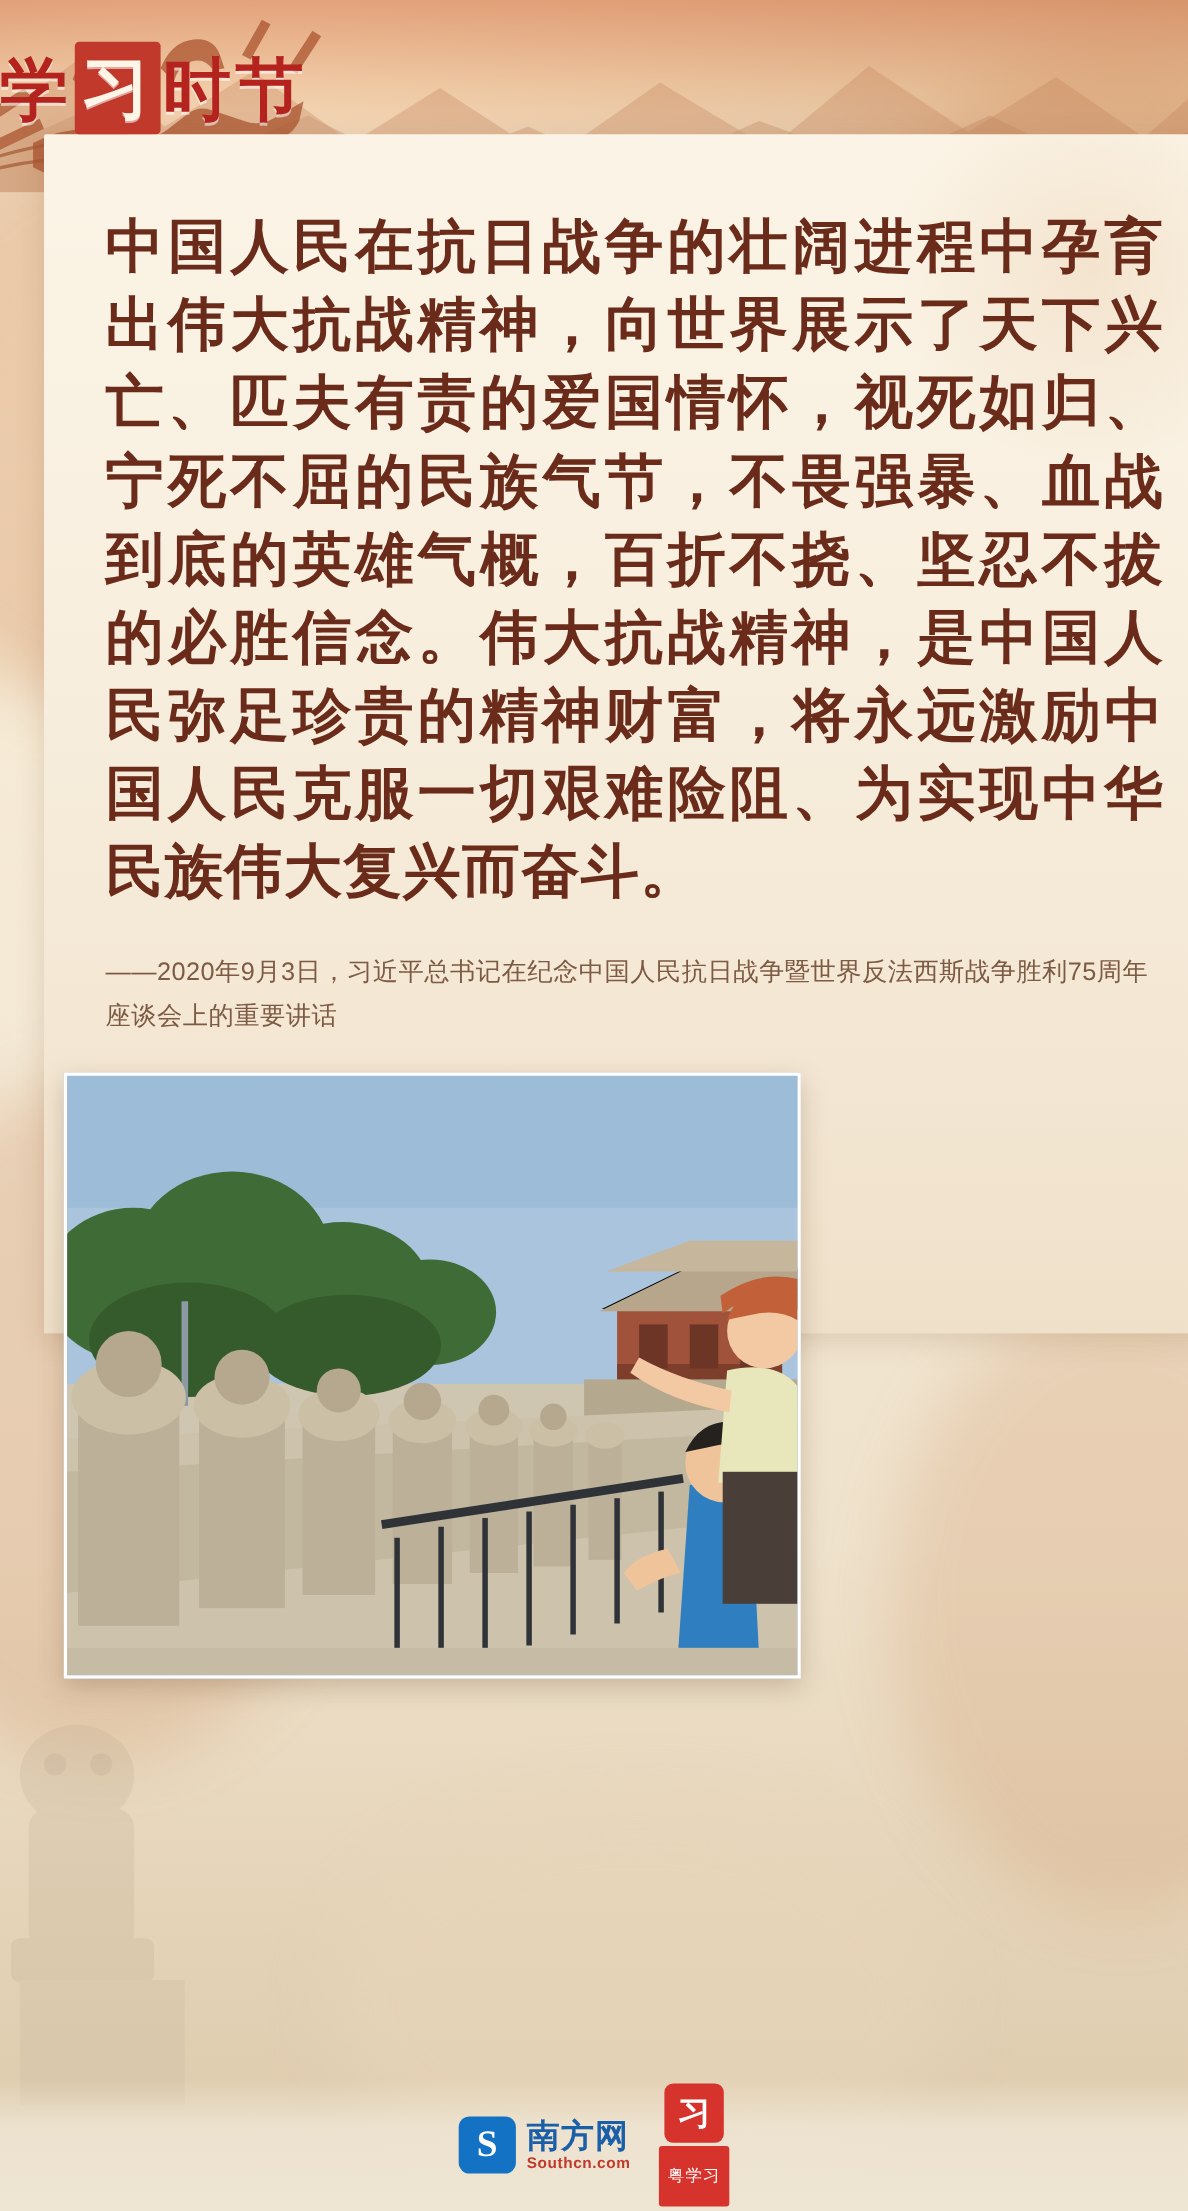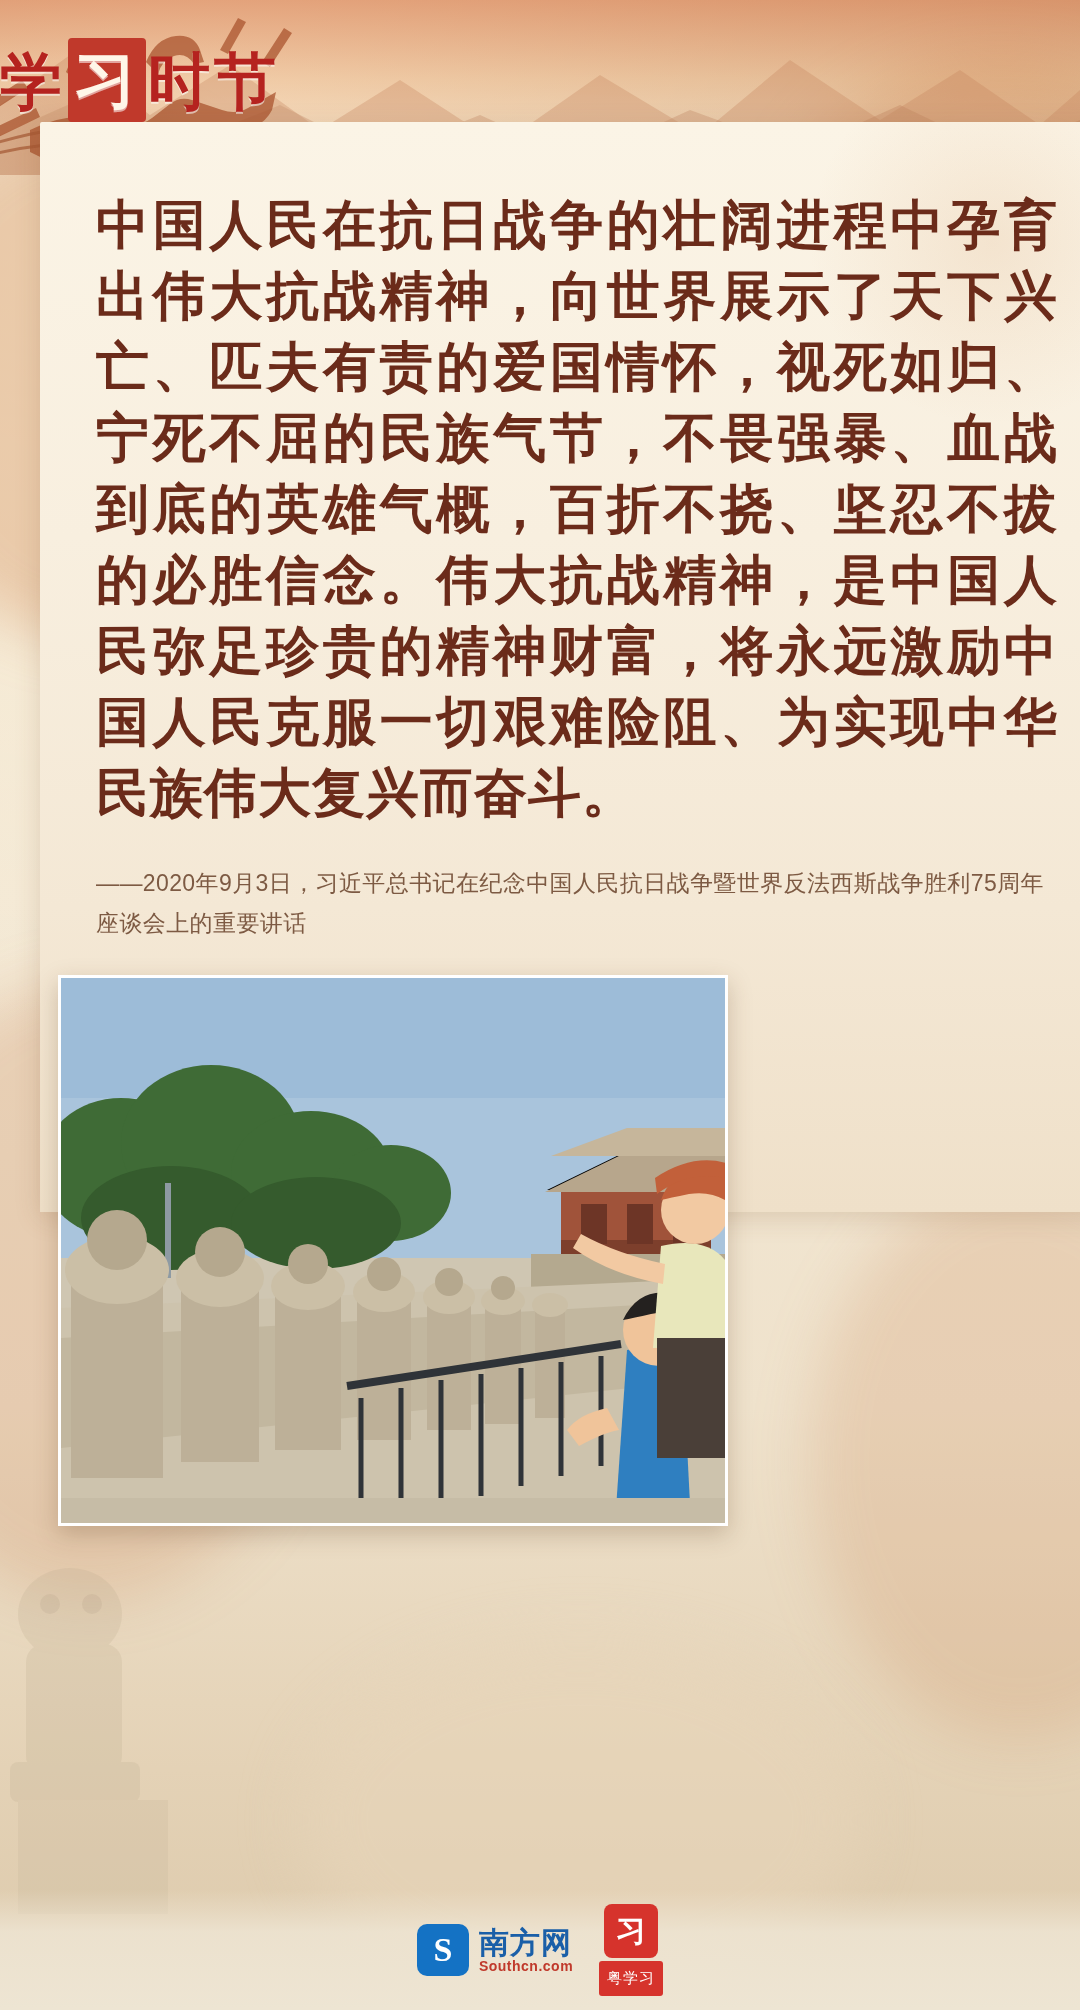--- a/index.html
+++ b/index.html
@@ -120,21 +120,21 @@
   .nf-en{font-size:14px;font-weight:700;color:#c0392b;letter-spacing:.5px;}
   .logo-yx{
     display:flex;flex-direction:column;align-items:center;gap:3px;
   }
   .yx-mark{
     width:54px;height:54px;border-radius:8px;background:#d6332c;color:#fff;
     display:flex;align-items:center;justify-content:center;
     font-family:"Liberation Serif",serif;font-size:30px;font-weight:700;
   }
   .yx-text{
-    background:#d6332c;color:#fff;font-size:15px;padding:8px 8px;border-radius:3px;letter-spacing:1px;
+    background:#d6332c;color:#fff;font-size:15px;padding:18px 8px;border-radius:3px;letter-spacing:1px;
   }
   
   .ghost-lion{
     position:absolute;left:0;bottom:96px;width:220px;height:420px;opacity:.35;z-index:2;
   }
 </style>
 </head>
 <body>
 
 <div class="poster">

